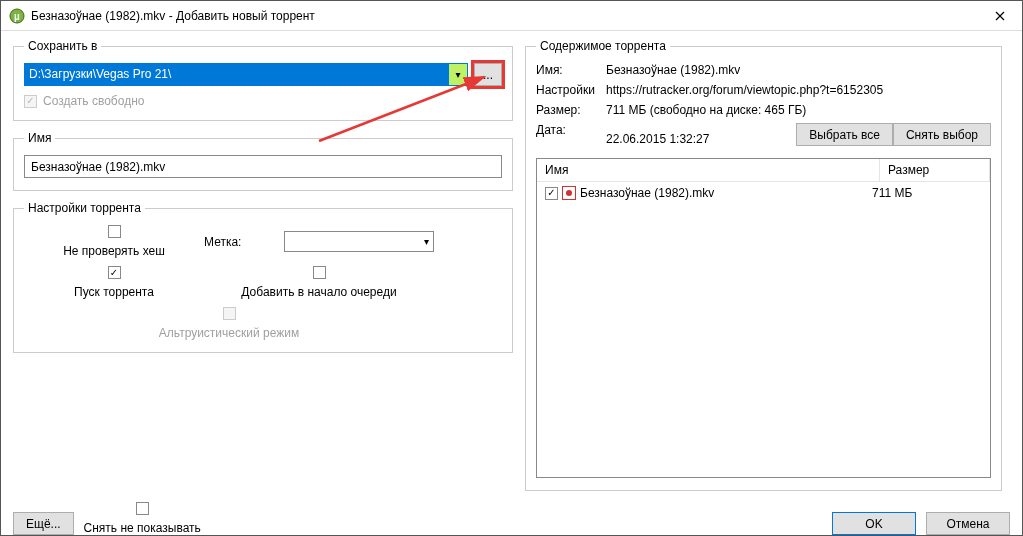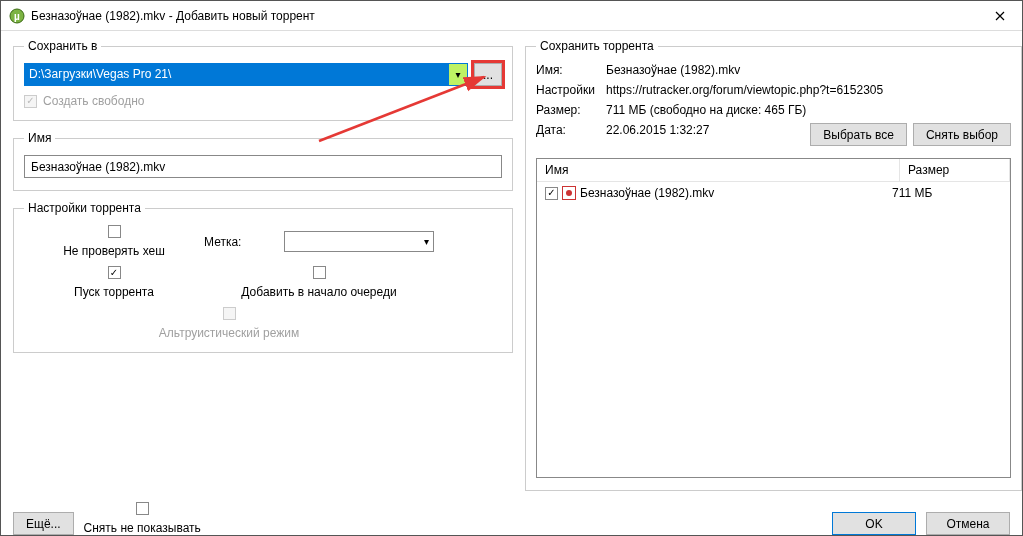--- a/index.html
+++ b/index.html
@@ -33,21 +33,21 @@
   .titlebar .title { flex: 1; font-size: 12px; }
   .titlebar .close {
     width: 45px; height: 30px;
     display: flex; align-items: center; justify-content: center;
     font-size: 14px;
     cursor: pointer;
   }
   .content {
     flex: 1;
     display: flex;
-    padding: 8px 0 0 12px;
+    padding: 8px 20px 0 12px;
     gap: 12px;
   }
   .left-col { width: 500px; display: flex; flex-direction: column; gap: 10px; }
   .right-col { flex: 1; display: flex; flex-direction: column; }
   fieldset {
     border: 1px solid #ccc;
     padding: 10px 10px 12px 10px;
     margin: 0;
   }
   legend { font-size: 12px; padding: 0 4px; }
@@ -117,22 +117,21 @@
     font-size: 10px;
   }
   .info-grid {
     display: grid;
     grid-template-columns: 70px 1fr;
     row-gap: 6px;
     margin-bottom: 6px;
   }
   .info-row-with-buttons {
     display: flex;
-    align-items: flex-start;
-    gap: 6px;
+    align-items: flex-end;
   }
   .info-row-with-buttons .date-cell { flex: 1; }
   .btn {
     height: 23px;
     border: 1px solid #adadad;
     background: #e1e1e1;
     padding: 0 12px;
     font-family: inherit; font-size: 12px;
     cursor: pointer;
     display: inline-flex; align-items: center; justify-content: center;
@@ -263,21 +262,21 @@
             <span class="checkbox disabled"></span>
             <span class="disabled-text">Альтруистический режим</span>
           </div>
         </div>
       </fieldset>
 
     </div>
 
     <div class="right-col">
       <fieldset style="flex:1; display:flex; flex-direction:column;">
-        <legend>Сохранить торрента</legend>
+        <legend>Содержимое торрента</legend>
 
         <div class="info-grid">
           <div>Имя:</div>
           <div>Безназоўнае (1982).mkv</div>
           <div>Настройки</div>
           <div>https://rutracker.org/forum/viewtopic.php?t=6152305</div>
           <div>Размер:</div>
           <div>711 МБ (свободно на диске: 465 ГБ)</div>
           <div>Дата:</div>
           <div class="info-row-with-buttons">

